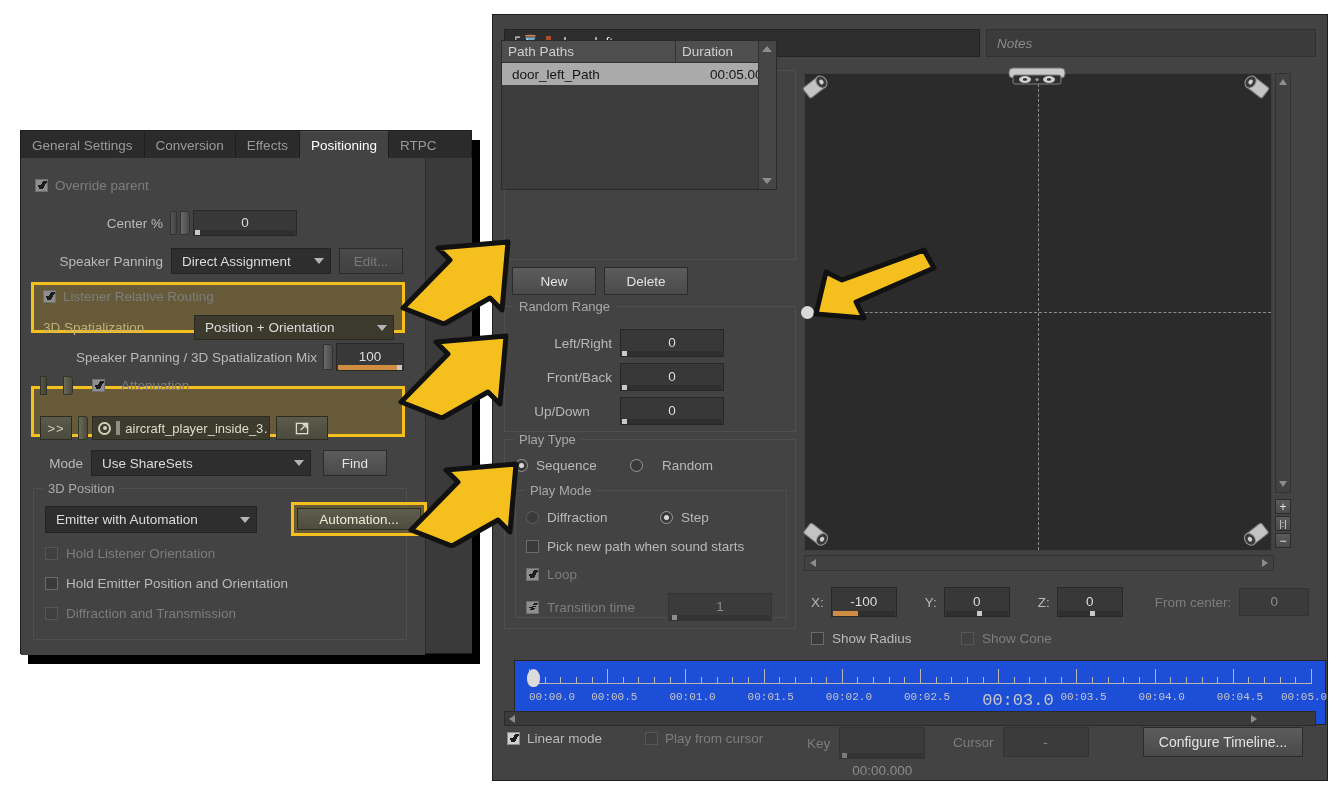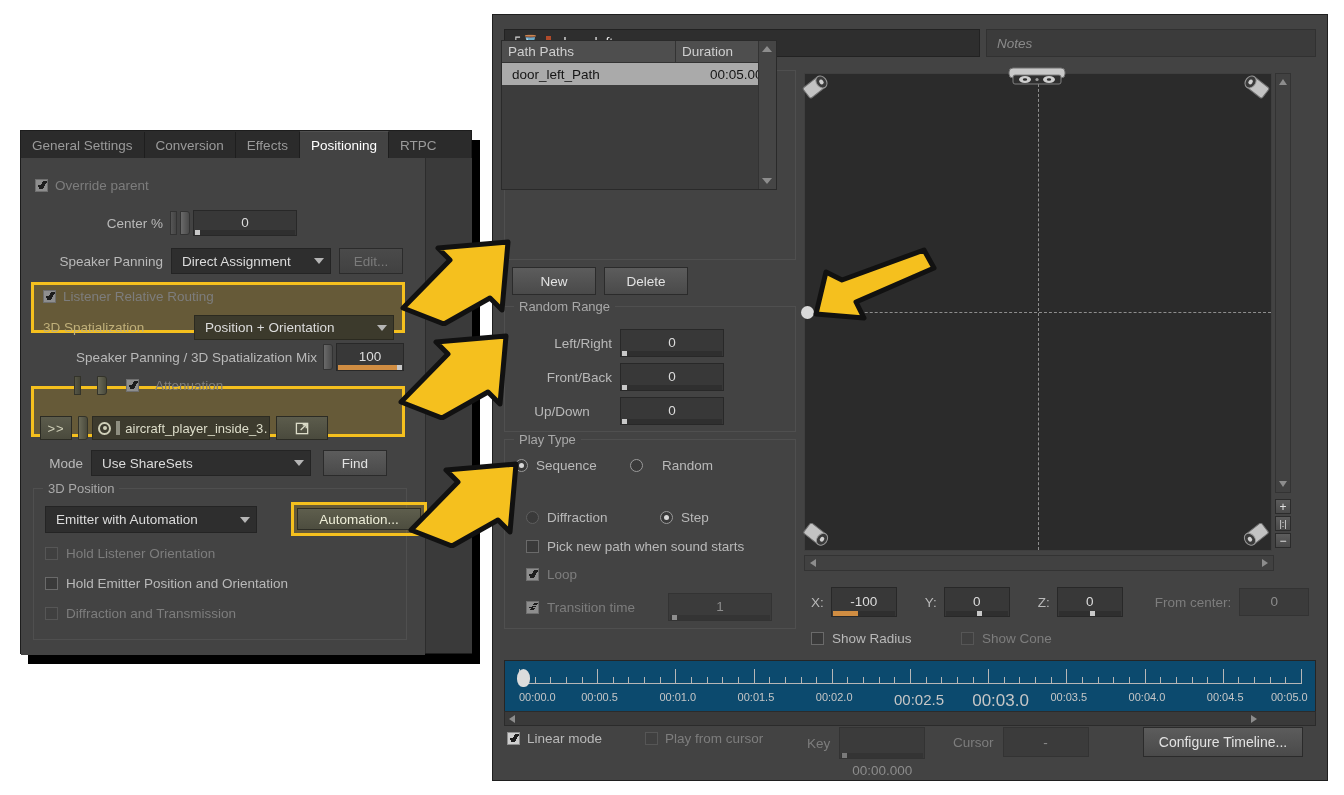--- a/index.html
+++ b/index.html
@@ -170,21 +170,21 @@
         <span class="num" style="width:68px;height:28px;margin-left:3px;">
           <span class="v" style="display:block;padding-top:3px;">100</span>
           <span class="track">
               <span class="fill" style="width:100%"></span>
               <span class="thumb" style="right:0px;"></span>
             </span>
         </span>
       </div>
 
       <div class="hl" style="left:10px;top:228px;width:374px;height:51px;"></div>
-      <div class="row" style="position:absolute;left:19px;top:218px;gap:16px;margin-left:34px;">
+      <div class="row" style="position:absolute;left:19px;top:218px;gap:16px;">
         <span style="display:inline-block;width:5px;height:17px;background:linear-gradient(90deg,#565646,#444437);border:1px solid #33332a;"></span>
         <span style="display:inline-block;width:8px;height:17px;background:linear-gradient(90deg,#6a6a58,#4a4a3c);border:1px solid #33332a;border-radius:0 3px 3px 0;margin-right:3px;"></span>
         <span class="chk dim on"></span>
         <span class="lbl dim">Attenuation</span>
       </div>
       <div class="row" style="position:absolute;left:19px;top:258px;">
         <span class="btn" style="width:32px;height:24px;background:linear-gradient(#5c5c4c,#4a4a3d);border-color:#2b2b24;color:#cfcfb8;font-size:13px;letter-spacing:1px;">
           <span>&gt;&gt;</span>
         </span>
         <span style="display:inline-block;width:8px;height:22px;margin-left:6px;background:linear-gradient(90deg,#6a6a58,#4a4a3c);border:1px solid #33332a;border-radius:0 3px 3px 0;"></span>
@@ -315,20 +315,23 @@
   </div>
   <div class="row" style="position:absolute;left:22px;top:443px;gap:8px;">
     <span class="radio on"></span>
     <span class="lbl">Sequence</span>
   </div>
   <div class="row" style="position:absolute;left:137px;top:443px;gap:19px;">
     <span class="radio"></span>
     <span class="lbl">Random</span>
   </div>
 
+  <div class="grp" style="left:22px;top:475px;width:272px;height:128px;">
+    <span class="cap">Play Mode</span>
+  </div>
   <div class="row" style="position:absolute;left:33px;top:495px;gap:8px;">
     <span class="radio dim"></span>
     <span class="lbl">Diffraction</span>
   </div>
   <div class="row" style="position:absolute;left:167px;top:495px;gap:8px;">
     <span class="radio on"></span>
     <span class="lbl">Step</span>
   </div>
   <div class="row" style="position:absolute;left:33px;top:524px;gap:8px;">
     <span class="chk empty"></span>
@@ -442,21 +445,21 @@
   </div>
   <div class="row" style="position:absolute;left:318px;top:616px;gap:8px;">
     <span class="chk empty"></span>
     <span class="lbl">Show Radius</span>
   </div>
   <div class="row" style="position:absolute;left:468px;top:616px;gap:8px;">
     <span class="chk dimempty"></span>
     <span class="lbl dim">Show Cone</span>
   </div>
 
-  <div style="position:absolute;left:11px;top:645px;width:812px;height:65px;background:#0c4a6e;border:1px solid #252525;box-sizing:border-box;">
+  <div style="position:absolute;left:21px;top:645px;width:812px;height:65px;background:#1d4ed8;border:1px solid #252525;box-sizing:border-box;font-family:Liberation Mono, monospace;">
     <div id="ticksWrap" style="position:absolute;left:14px;right:14px;top:8px;height:22px;">
         <div style="position: absolute; left: 0px; right: 0px; top: 14px; height: 1px; background: rgb(182, 182, 182);"></div>
         <div style="position: absolute; width: 1px; background: rgb(182, 182, 182); left: 0%; top: 0px; height: 15px;"></div>
         <div style="position: absolute; width: 1px; background: rgb(182, 182, 182); left: 2%; top: 8px; height: 7px;"></div>
         <div style="position: absolute; width: 1px; background: rgb(182, 182, 182); left: 4%; top: 8px; height: 7px;"></div>
         <div style="position: absolute; width: 1px; background: rgb(182, 182, 182); left: 6%; top: 8px; height: 7px;"></div>
         <div style="position: absolute; width: 1px; background: rgb(182, 182, 182); left: 8%; top: 8px; height: 7px;"></div>
         <div style="position: absolute; width: 1px; background: rgb(182, 182, 182); left: 10%; top: 0px; height: 15px;"></div>
         <div style="position: absolute; width: 1px; background: rgb(182, 182, 182); left: 12%; top: 8px; height: 7px;"></div>
         <div style="position: absolute; width: 1px; background: rgb(182, 182, 182); left: 14%; top: 8px; height: 7px;"></div>
@@ -503,21 +506,21 @@
         <div style="position: absolute; width: 1px; background: rgb(182, 182, 182); left: 96%; top: 8px; height: 7px;"></div>
         <div style="position: absolute; width: 1px; background: rgb(182, 182, 182); left: 98%; top: 8px; height: 7px;"></div>
         <div style="position: absolute; width: 1px; background: rgb(182, 182, 182); left: 100%; top: 0px; height: 15px;"></div>
       </div>
     <div id="tickLabels" style="position:absolute;left:0;right:0;top:30px;height:16px;">
         <span style="position: absolute; color: rgb(198, 198, 198); font-size: 11px; white-space: nowrap; left: calc(0% + 14px);">00:00.0</span>
         <span style="position: absolute; color: rgb(198, 198, 198); font-size: 11px; white-space: nowrap; left: calc(10% - 4.8px);">00:00.5</span>
         <span style="position: absolute; color: rgb(198, 198, 198); font-size: 11px; white-space: nowrap; left: calc(20% - 7.6px);">00:01.0</span>
         <span style="position: absolute; color: rgb(198, 198, 198); font-size: 11px; white-space: nowrap; left: calc(30% - 10.4px);">00:01.5</span>
         <span style="position: absolute; color: rgb(198, 198, 198); font-size: 11px; white-space: nowrap; left: calc(40% - 13.2px);">00:02.0</span>
-        <span style="position: absolute; color: rgb(198, 198, 198); font-size: 15px; white-space: nowrap; left: calc(50% - 16px);">00:02.5</span>
+        <span style="position: absolute; color: rgb(198, 198, 198); font-size: 11px; white-space: nowrap; left: calc(50% - 16px);">00:02.5</span>
         <span style="position: absolute; color: rgb(198, 198, 198); font-size: 17px; white-space: nowrap; left: calc(60% - 18.8px); text-align: center;">00:03.0</span>
         <span style="position: absolute; color: rgb(198, 198, 198); font-size: 11px; white-space: nowrap; left: calc(70% - 21.6px);">00:03.5</span>
         <span style="position: absolute; color: rgb(198, 198, 198); font-size: 11px; white-space: nowrap; left: calc(80% - 24.4px);">00:04.0</span>
         <span style="position: absolute; color: rgb(198, 198, 198); font-size: 11px; white-space: nowrap; left: calc(90% - 27.2px);">00:04.5</span>
         <span style="position: absolute; color: rgb(198, 198, 198); font-size: 11px; white-space: nowrap; left: calc(100% - 44px);">00:05.0</span>
       </div>
     <div style="position:absolute;left:12px;top:8px;width:13px;height:18px;border-radius:50% 50% 45% 45%;background:#dcdcdc;"></div>
   </div>
   <div style="position:absolute;left:11px;top:696px;width:812px;height:15px;background:#3a3a3a;border:1px solid #2b2b2b;box-sizing:border-box;">
     <span style="position:absolute;top:3px;left:4px;width:0;height:0;border-top:4px solid transparent;border-bottom:4px solid transparent;border-right:6px solid #8d8d8d;"></span>

